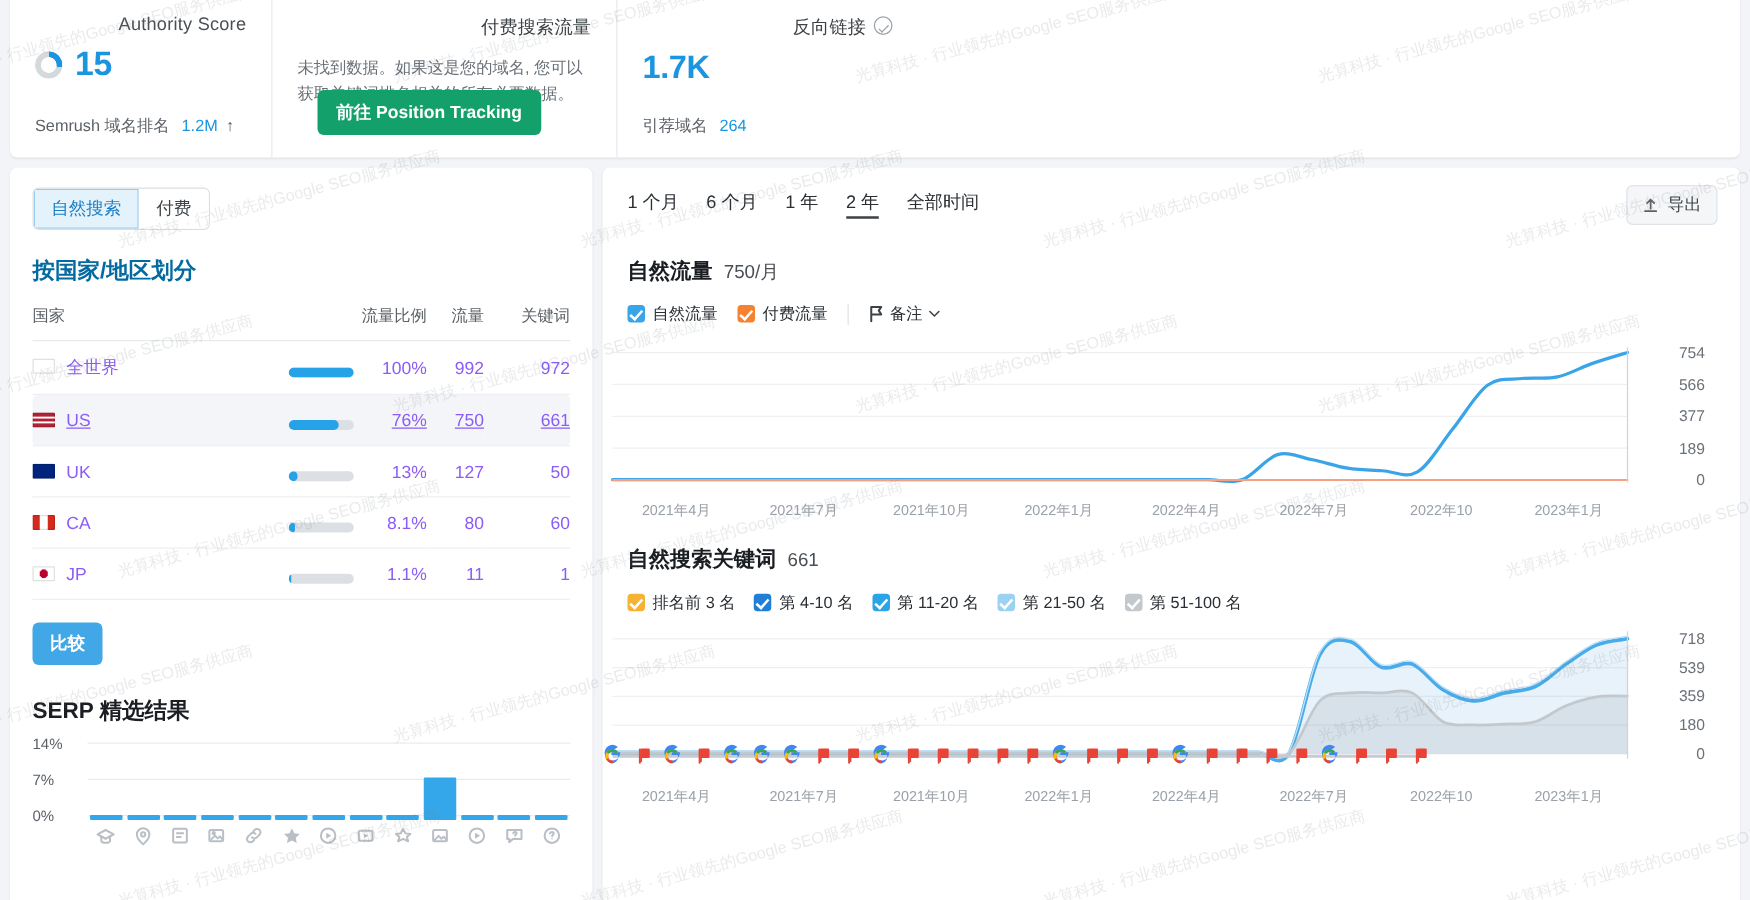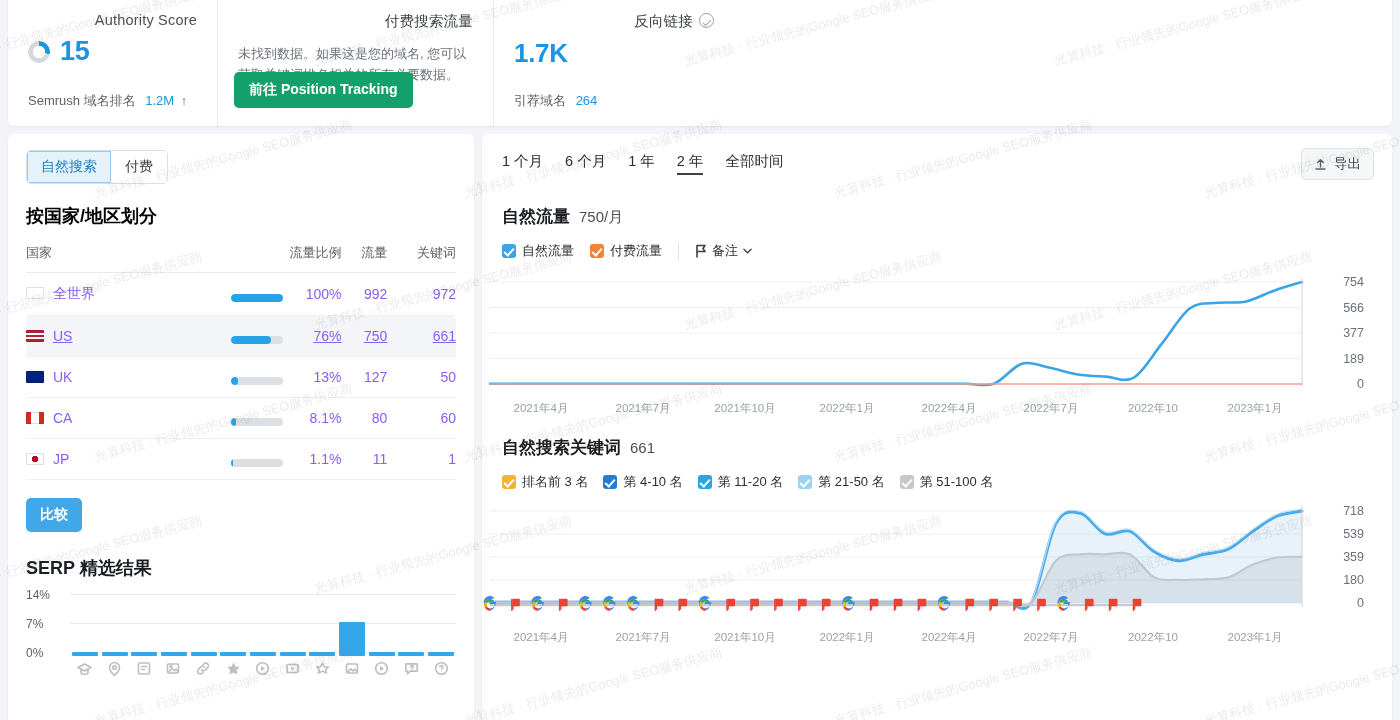--- a/index.html
+++ b/index.html
@@ -48,21 +48,21 @@
   .kw-line .num { color: #1b95e0; margin-left: 8px; }
   .kw-line .up { color: #5b6166; margin-left: 2px; }
   .kw-bar {
     position: absolute; bottom: 18px; left: 20px; width: 200px; height: 8px;
     border-radius: 4px; overflow: hidden; display: flex;
   }
   .kw-bar i { display: block; height: 100%; }
 
   .paid-desc { font-size: 13px; color: #6a7178; line-height: 1.65; margin-top: 12px; max-width: 232px; }
   .btn-green {
-    position: absolute; bottom: 18px; left: 16px;
+    position: absolute; bottom: 18px; left: 36px;
     background: #14a06a; color: #fff; font-size: 14px; font-weight: 700;
     border: none; border-radius: 5px; padding: 9px 15px; cursor: pointer;
     font-family: inherit; white-space: nowrap;
   }
   .bl-icon {
     display: inline-block; width: 15px; height: 15px; border-radius: 50%;
     border: 1.4px solid #9aa1a8; position: relative; vertical-align: -2px; margin-left: 6px;
   }
   .bl-icon::after {
     content: ""; position: absolute; left: 3px; top: 6px; width: 7px; height: 3px;
@@ -78,21 +78,21 @@
   }
   .seg {
     display: inline-flex; border: 1px solid #d9dee3; border-radius: 5px; overflow: hidden; background:#fff;
   }
   .seg button {
     font-family: inherit; font-size: 14px; padding: 7px 14px; border: none; cursor: pointer;
     background: #fff; color: #3c4246;
   }
   .seg button.active { background: #e4f2fb; color: #1b7fc4; box-shadow: inset 0 0 0 1px #9fc9e8; }
 
-  .sec-title { font-size: 18px; font-weight: 700; color: #000000; margin: 20px 0 6px; }
+  .sec-title { font-size: 18px; font-weight: 700; color: #0369a1; margin: 20px 0 6px; }
 
   table.countries { width: 100%; border-collapse: collapse; }
   table.countries th {
     font-size: 13px; font-weight: 400; color: #5b6166; text-align: right;
     padding: 10px 0 10px; border-bottom: 1px solid #e8ebee;
   }
   table.countries th.c1 { text-align: left; }
   table.countries td {
     font-size: 14px; color: #8b5cf6; text-align: right; padding: 12px 0; border-bottom: 1px solid #eef0f2;
   }

